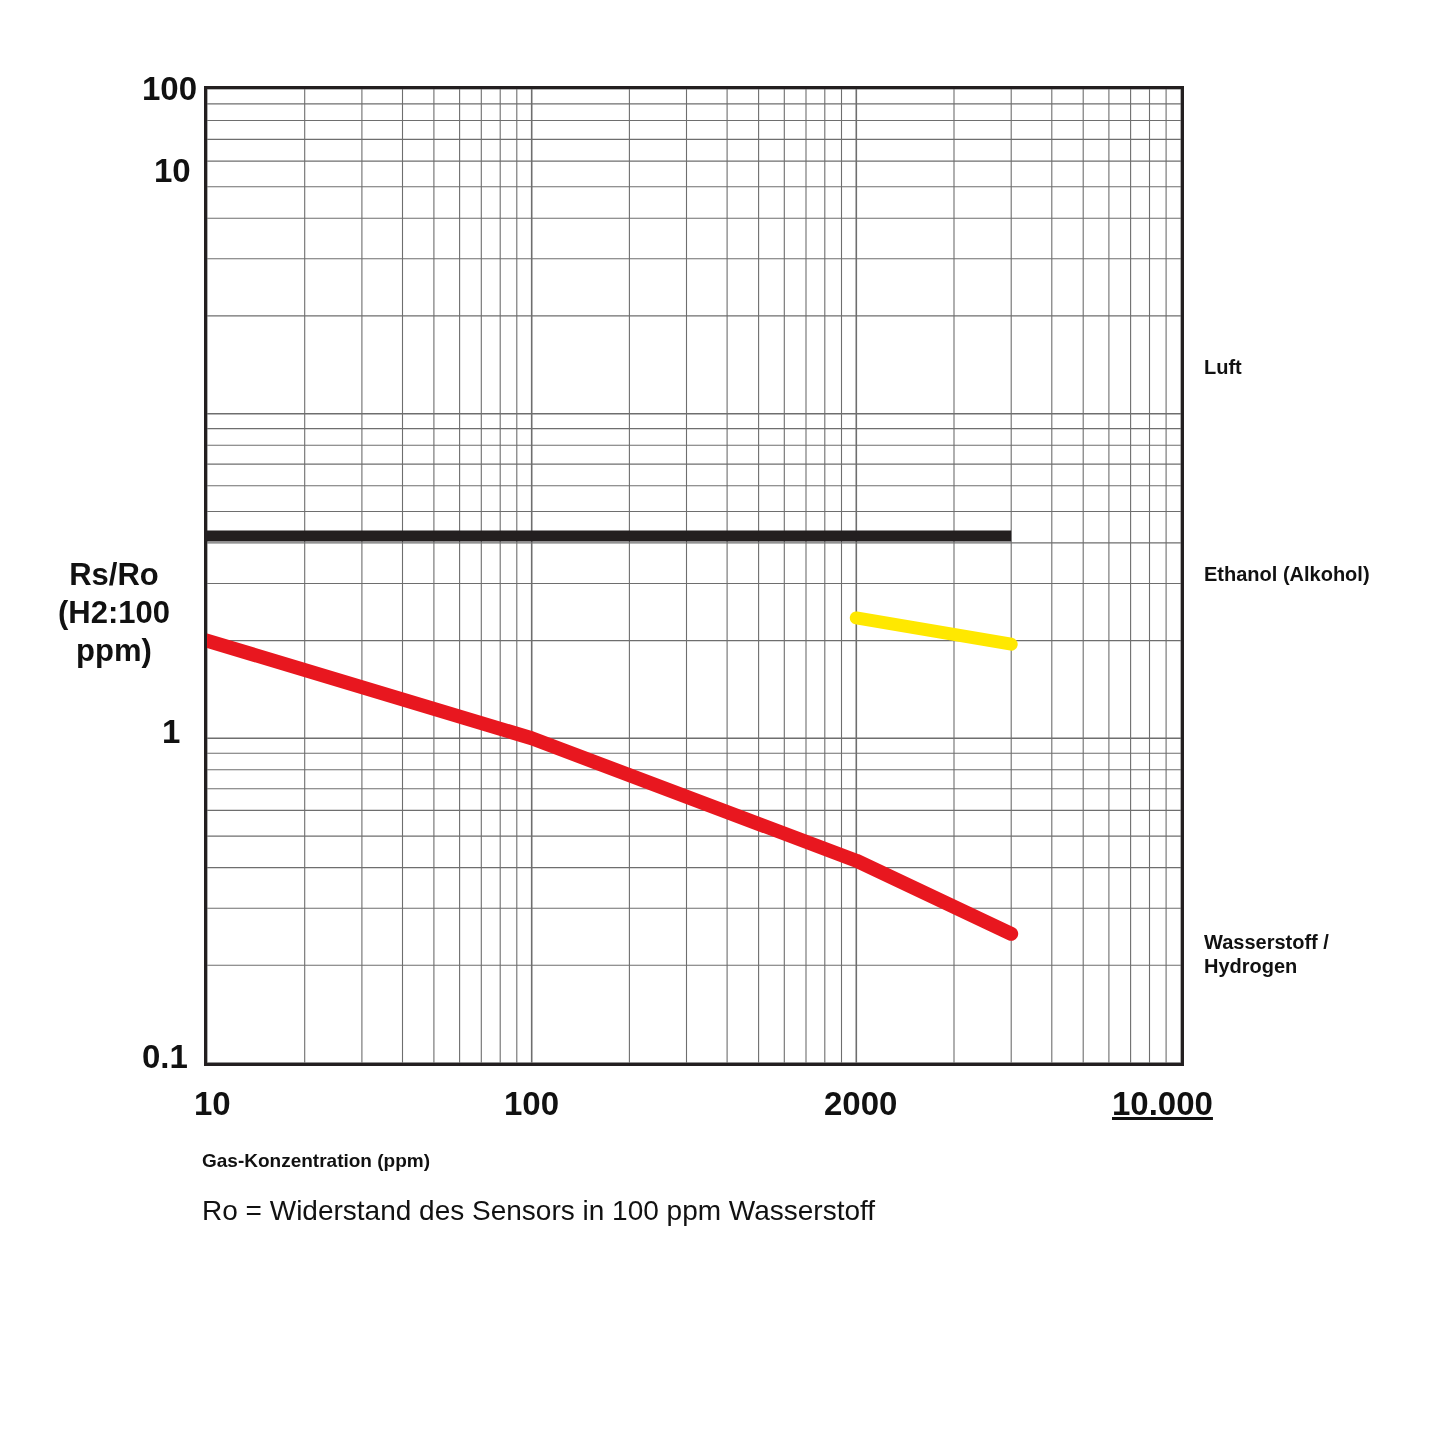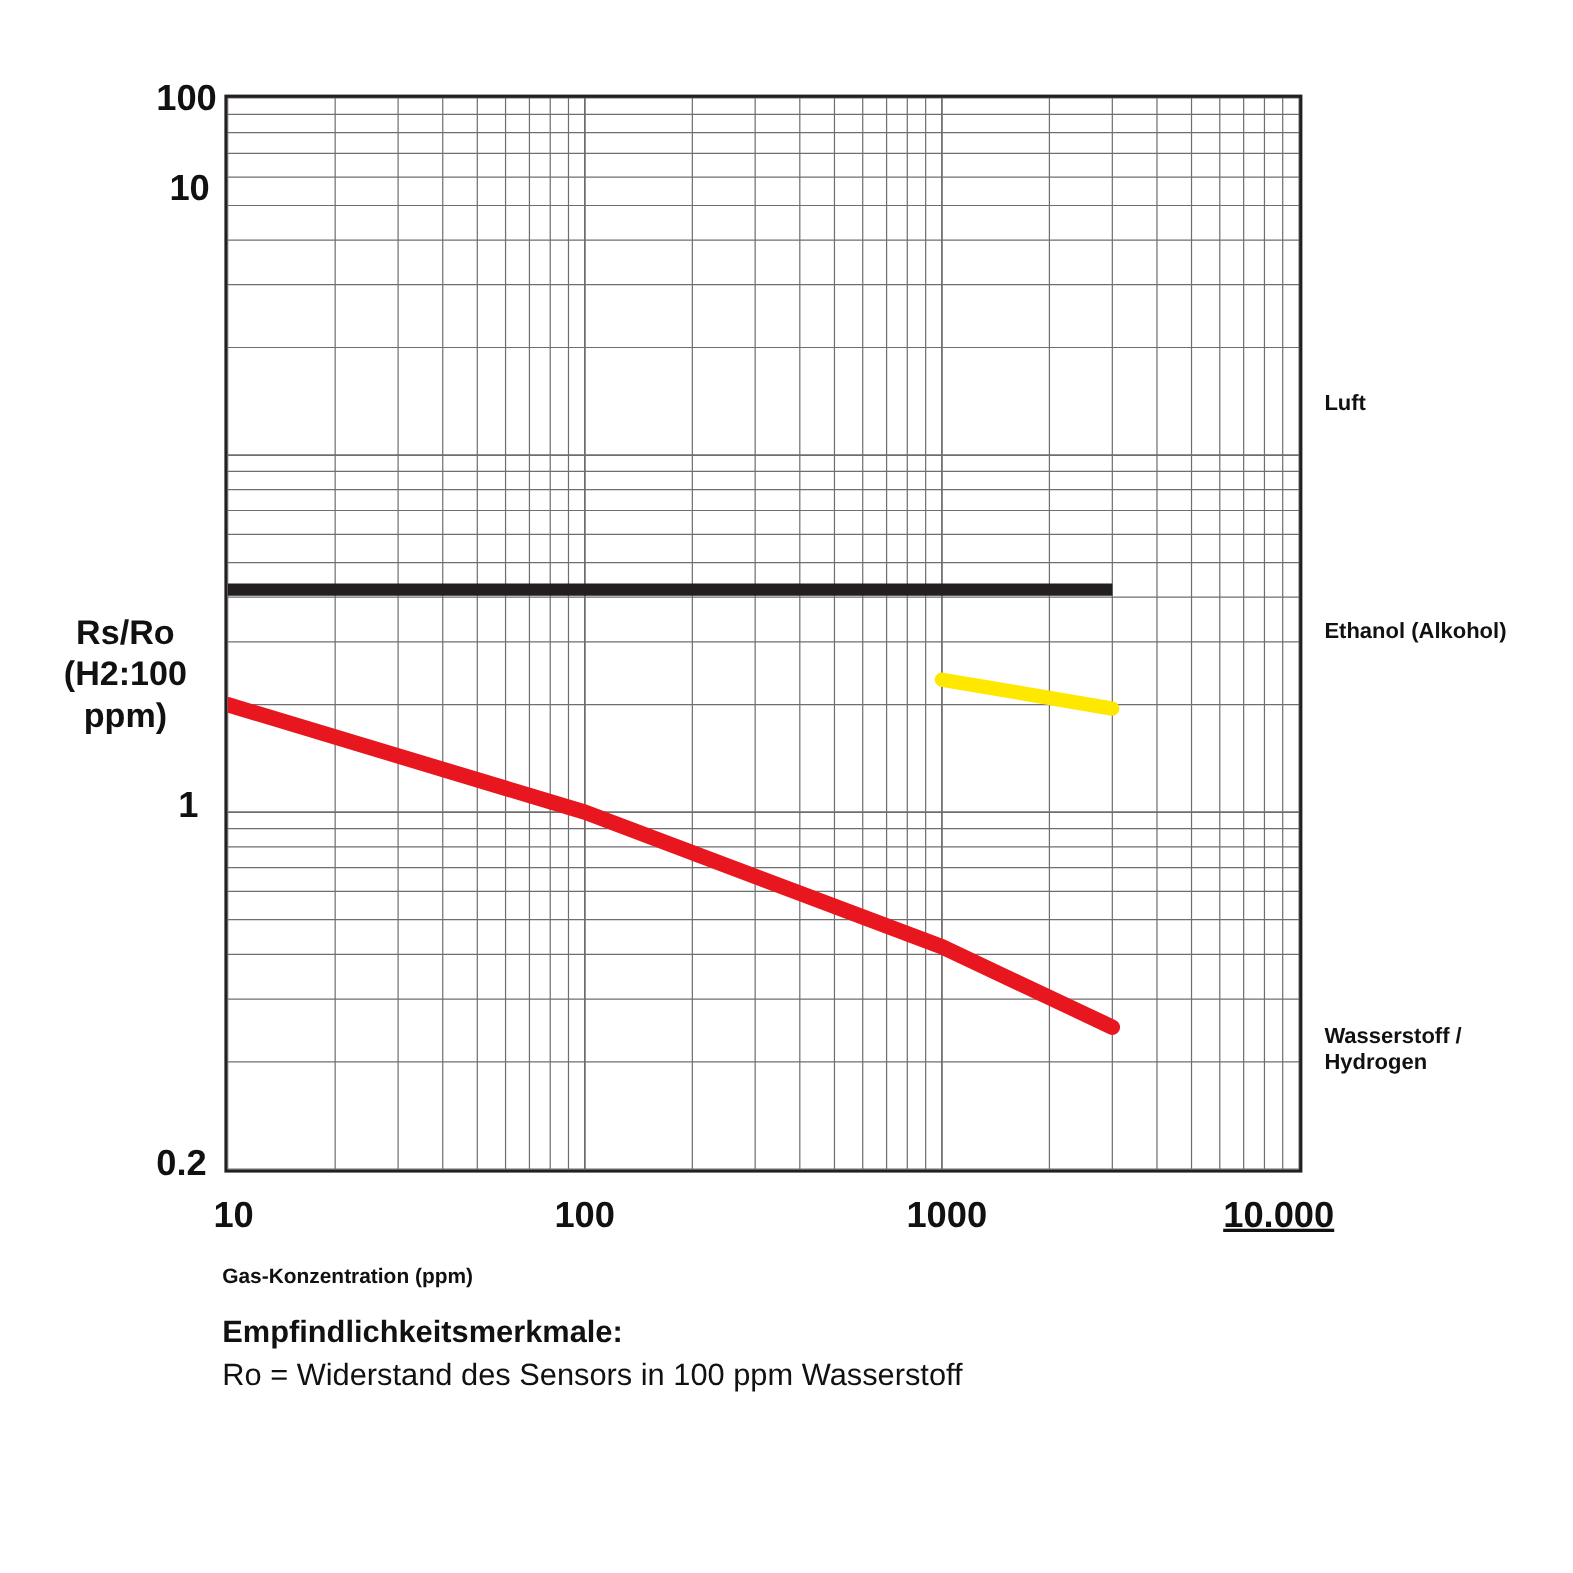--- a/index.html
+++ b/index.html
@@ -92,21 +92,21 @@
   .caption .cap-line{ display:block; }
 </style>
 </head>
 <body>
 
 <div id="chart-root">
 
   <div class="axis-label y-tick tick-100">100</div>
   <div class="axis-label y-tick tick-10">10</div>
   <div class="axis-label y-tick tick-1">1</div>
-  <div class="axis-label y-tick tick-01">0.2</div>
+  <div class="axis-label y-tick tick-01">0.1</div>
 
   <div class="y-axis-title">
     <span>Rs/Ro</span><br>
     <span>(H2:100 ppm)</span>
   </div>
 
   <div class="plot-frame">
     <svg class="grid-svg" viewBox="0 0 974 974" preserveAspectRatio="none">
       <g id="gridlines" stroke="#6e6e6e" stroke-width="1.1" fill="none">
 
@@ -176,30 +176,29 @@
       <line x1="0.0" y1="447.0" x2="804.2" y2="447.0" stroke="#231f20" stroke-width="11" stroke-linecap="butt"></line>
 
       <line x1="649.3" y1="528.9" x2="804.2" y2="555.2" stroke="#ffe800" stroke-width="13" stroke-linecap="round"></line>
 
       <polyline points="0.0,551.6 324.7,649.3 649.3,771.7 804.2,844.8" fill="none" stroke="#e8171f" stroke-width="14" stroke-linecap="round" stroke-linejoin="round"></polyline>
     </svg>
   </div>
 
   <div class="x-tick xt-10">10</div>
   <div class="x-tick xt-100">100</div>
-  <div class="x-tick xt-1000">1000</div>
+  <div class="x-tick xt-1000">2000</div>
   <div class="x-tick xt-10000">10.000</div>
 
   <div class="series-label lbl-luft">Luft</div>
   <div class="series-label lbl-ethanol">Ethanol (Alkohol)</div>
   <div class="series-label lbl-h2">
     <span>Wasserstoff /</span><br>
     <span>Hydrogen</span>
   </div>
 
   <div class="x-axis-title">Gas-Konzentration (ppm)</div>
 
   <div class="caption">
-    <span class="cap-title">Empfindlichkeitsmerkmale:</span>
     <span class="cap-line">Ro = Widerstand des Sensors in 100 ppm Wasserstoff</span>
   </div>
 
 </div>
 
 </body></html>

